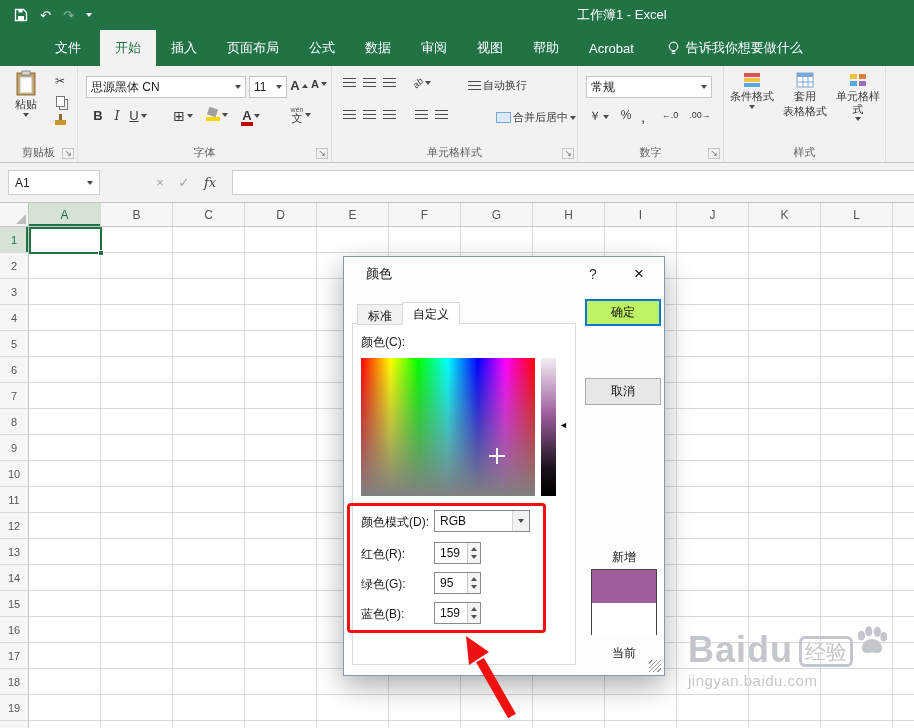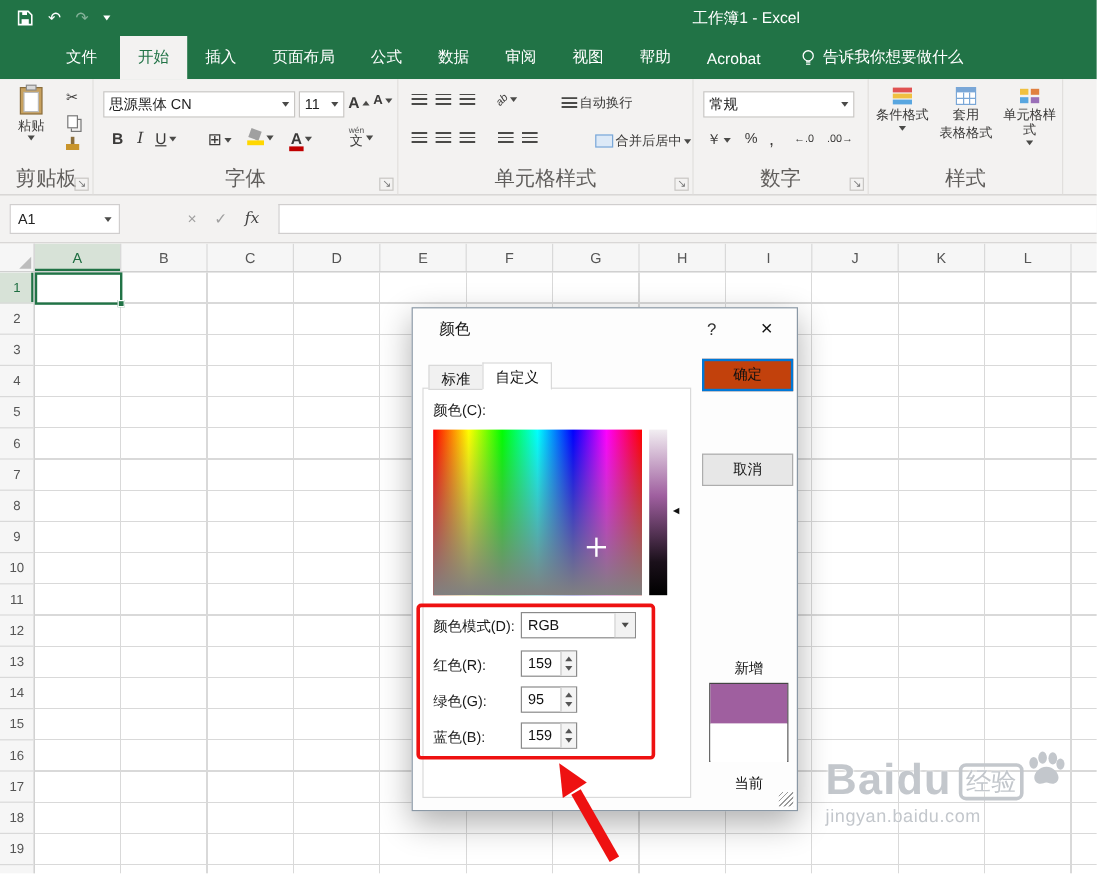--- a/index.html
+++ b/index.html
@@ -15,21 +15,21 @@
 
 .tabrow{position:absolute;left:0;top:30px;width:914px;height:36px;background:#217346;display:flex;align-items:stretch;color:#fff;font-size:13px;}
 .rtab{display:flex;align-items:center;padding:0 15px;cursor:default;}
 .rtab.file{padding:0 19px;margin-left:36px;}
 .rtab.active{background:#f3f2f1;color:#217346;}
 .tellme{display:flex;align-items:center;gap:6px;padding:0 12px;margin-left:6px;}
 
 
 .ribbon{position:absolute;left:0;top:66px;width:914px;height:97px;background:#f3f2f1;border-bottom:1px solid #c8c6c4;}
 .group{position:absolute;top:0;height:96px;border-right:1px solid #e1dfdd;}
-.group-label{position:absolute;bottom:2px;left:0;right:0;text-align:center;font-size:17px;color:#605e5c;}
+.group-label{position:absolute;bottom:2px;left:0;right:0;text-align:center;font-size:11px;color:#605e5c;}
 .launcher{position:absolute;right:3px;bottom:3px;font-size:9px;color:#777;line-height:9px;border:1px solid #c8c6c4;padding:0 1px;}
 .combo{position:absolute;background:#fff;border:1px solid #c8c6c4;display:flex;align-items:center;font-size:12px;padding:0 4px;color:#222;}
 .combo .dd{margin-left:auto;}
 .dd{display:inline-block;width:0;height:0;border-left:3.5px solid transparent;border-right:3.5px solid transparent;border-top:4px solid #4a4a48;vertical-align:middle;}
 .ddup{display:inline-block;width:0;height:0;border-left:3.5px solid transparent;border-right:3.5px solid transparent;border-bottom:4px solid #4a4a48;vertical-align:top;}
 .icobtn{position:absolute;display:flex;align-items:center;justify-content:center;color:#3b3a39;font-size:12px;gap:2px;}
 .bars{display:inline-block;width:13px;height:10px;background:repeating-linear-gradient(to bottom,#4a4a48 0 1.5px,transparent 1.5px 3.8px);}
 .mbox{display:inline-block;width:15px;height:11px;border:1px solid #7aa7d7;background:#dce9f7;}
 .afont{font-size:13px;font-weight:bold;color:#3b3a39;}
 .afont.sm{font-size:11px;}
@@ -96,21 +96,21 @@
 .dcombo{position:absolute;left:81px;top:186px;width:96px;height:22px;background:#fff;border:1px solid #8a8a8a;display:flex;align-items:center;}
 .dcombo .val{flex:1;padding-left:5px;}
 .dcombo-arrow{width:17px;height:100%;display:flex;align-items:center;justify-content:center;border-left:1px solid #d5d5d5;background:#f2f2f2;}
 .spin{position:absolute;left:81px;width:47px;height:22px;background:#fff;border:1px solid #8a8a8a;display:flex;}
 .spin-val{flex:1;padding:3px 0 0 5px;font-size:12px;}
 .spin-btns{width:13px;border-left:1px solid #c8c8c8;background:#f4f4f4;display:flex;flex-direction:column;justify-content:center;}
 .spin-btns i{display:block;width:0;height:0;border-left:3px solid transparent;border-right:3px solid transparent;margin:2px auto;}
 .spin-btns .tu{border-bottom:4px solid #555;}
 .spin-btns .td{border-top:4px solid #555;}
 .dbtn{position:absolute;left:241px;width:76px;height:27px;background:#e7e7e7;border:1px solid #adadad;font-size:12px;font-family:inherit;color:#111;}
-.dbtn.ok{top:42px;border:2px solid #0078d7;background:#c2410c;}
+.dbtn.ok{top:42px;border:2px solid #0078d7;background:#bef264;}
 .dbtn.cancel{top:81px;margin-top:40px;}
 .dlabel{position:absolute;left:246px;width:68px;text-align:center;}
 .swatch{position:absolute;left:247px;top:312px;width:66px;height:66px;border:1px solid #444;}
 .swatch .new{height:33px;}
 .swatch .cur{height:32px;background:#fff;}
 .grip{position:absolute;right:3px;bottom:3px;width:12px;height:12px;background:repeating-linear-gradient(135deg,transparent 0 2px,#9a9a9a 2px 3px);}
 
 
 .red-box{position:absolute;left:347px;top:503px;width:199px;height:130px;border:3px solid #ee1111;border-radius:4px;z-index:70;}
 .red-arrow{position:absolute;left:0;top:0;width:914px;height:728px;pointer-events:none;z-index:75;}

